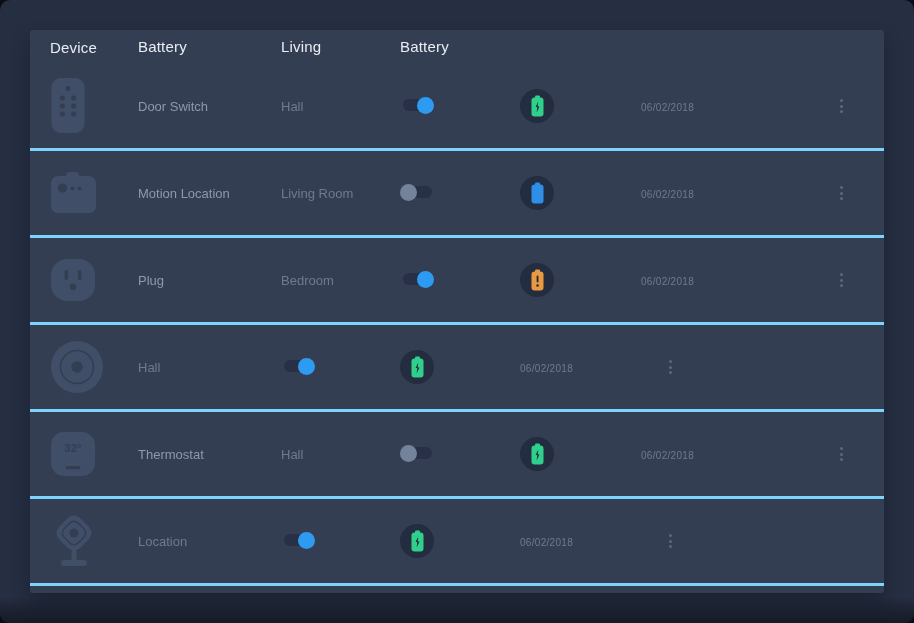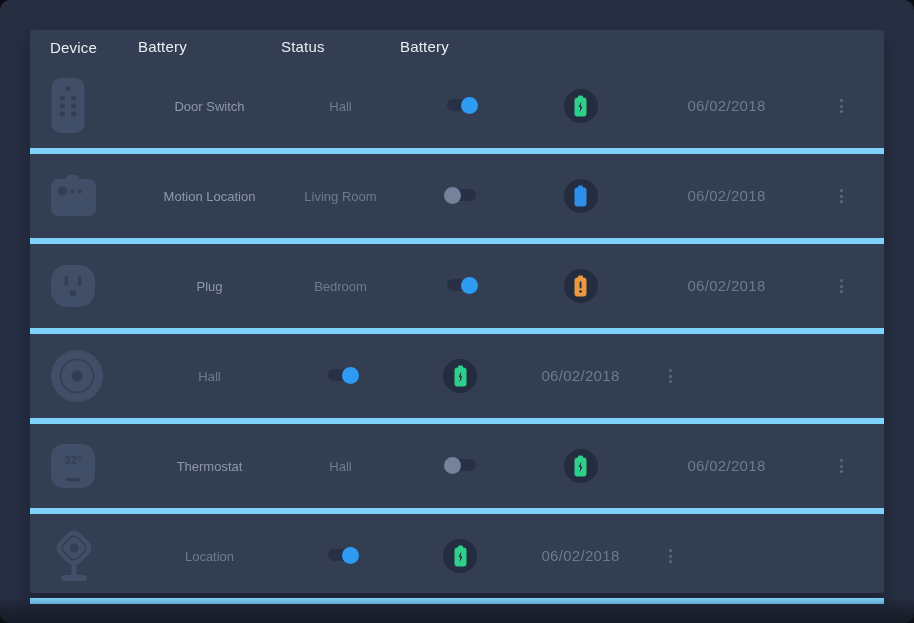--- a/index.html
+++ b/index.html
@@ -4,28 +4,28 @@
 <style>
   html,body{margin:0;padding:0;background:#0b0d13;}
   body{width:914px;height:623px;font-family:"Liberation Sans",sans-serif;-webkit-font-smoothing:antialiased;}
   .app{position:relative;width:914px;height:623px;background:#262e42;border-radius:10px;overflow:hidden;}
   .bottom-shade{position:absolute;left:0;right:0;bottom:0;height:26px;
     background:linear-gradient(180deg, rgba(13,16,24,0) 0%, rgba(13,16,24,0.35) 45%, rgba(13,16,24,0.65) 100%);}
   .panel{position:absolute;left:30px;top:30px;width:854px;height:563px;background:#333e53;
     border-radius:3px;box-shadow:0 10px 18px rgba(10,13,20,0.35);}
   .row{display:grid;grid-template-columns:108px 143px 119px 120px 121px 1fr 72px;align-items:center;}
   .row.header{height:34px;}
-  .row.body-row{height:84px;border-bottom:6px solid #7dd3fc;text-align:center;}
+  .row.body-row{height:84px;border-bottom:3px solid #7dd3fc;}
   .cell{min-width:0;}
   .c-device{padding-left:20px;display:flex;align-items:center;}
   .header .c-device span{font-size:15px;color:#e9edf3;}
   .header .cell span{font-size:15px;color:#e9edf3;letter-spacing:0.2px;}
   .name-text{font-size:13px;color:#8e98ab;}
   .muted-text{font-size:13px;color:#6f7a90;}
-  .date-text{font-size:15px;color:#6f7a90;letter-spacing:0.3px;}
+  .date-text{font-size:10px;color:#6f7a90;letter-spacing:0.3px;}
   .dev-icon{display:inline-flex;}
   
   .toggle{position:relative;display:inline-block;width:29px;height:12px;border-radius:6px;background:#273046;cursor:pointer;margin-left:3px;}
   .toggle .knob{position:absolute;top:-2.5px;width:17px;height:17px;border-radius:50%;background:#74829b;}
   .toggle.on .knob{right:-2px;background:#2e9bf3;}
   .toggle.off .knob{left:-3px;background:#74829b;}
   
   .battery-icon{display:inline-flex;align-items:center;justify-content:center;width:34px;height:34px;border-radius:50%;background:#242c3f;color:#2fd08c;}
   .battery-icon .glyph{display:none;}
   .battery-icon.charging .glyph-bolt{display:block;}
@@ -40,21 +40,21 @@
 <body>
 
 <div class="app">
   <div class="panel">
 
     <div class="row header">
       <div class="cell c-device">
           <span>Device</span>
         </div>
       <div class="cell"><span>Battery</span></div>
-      <div class="cell"><span>Status</span></div>
+      <div class="cell"><span>Living</span></div>
       <div class="cell"><span>Battery</span></div>
       <div class="cell"></div>
     </div>
 
     <div class="row body-row">
       <div class="cell c-device">
         <span class="dev-icon">
           <svg width="36" height="58" viewBox="0 0 36 58">
             <rect x="1.5" y="1" width="33" height="55" rx="9" fill="#414e68"></rect>
             <g fill="#333e53">

